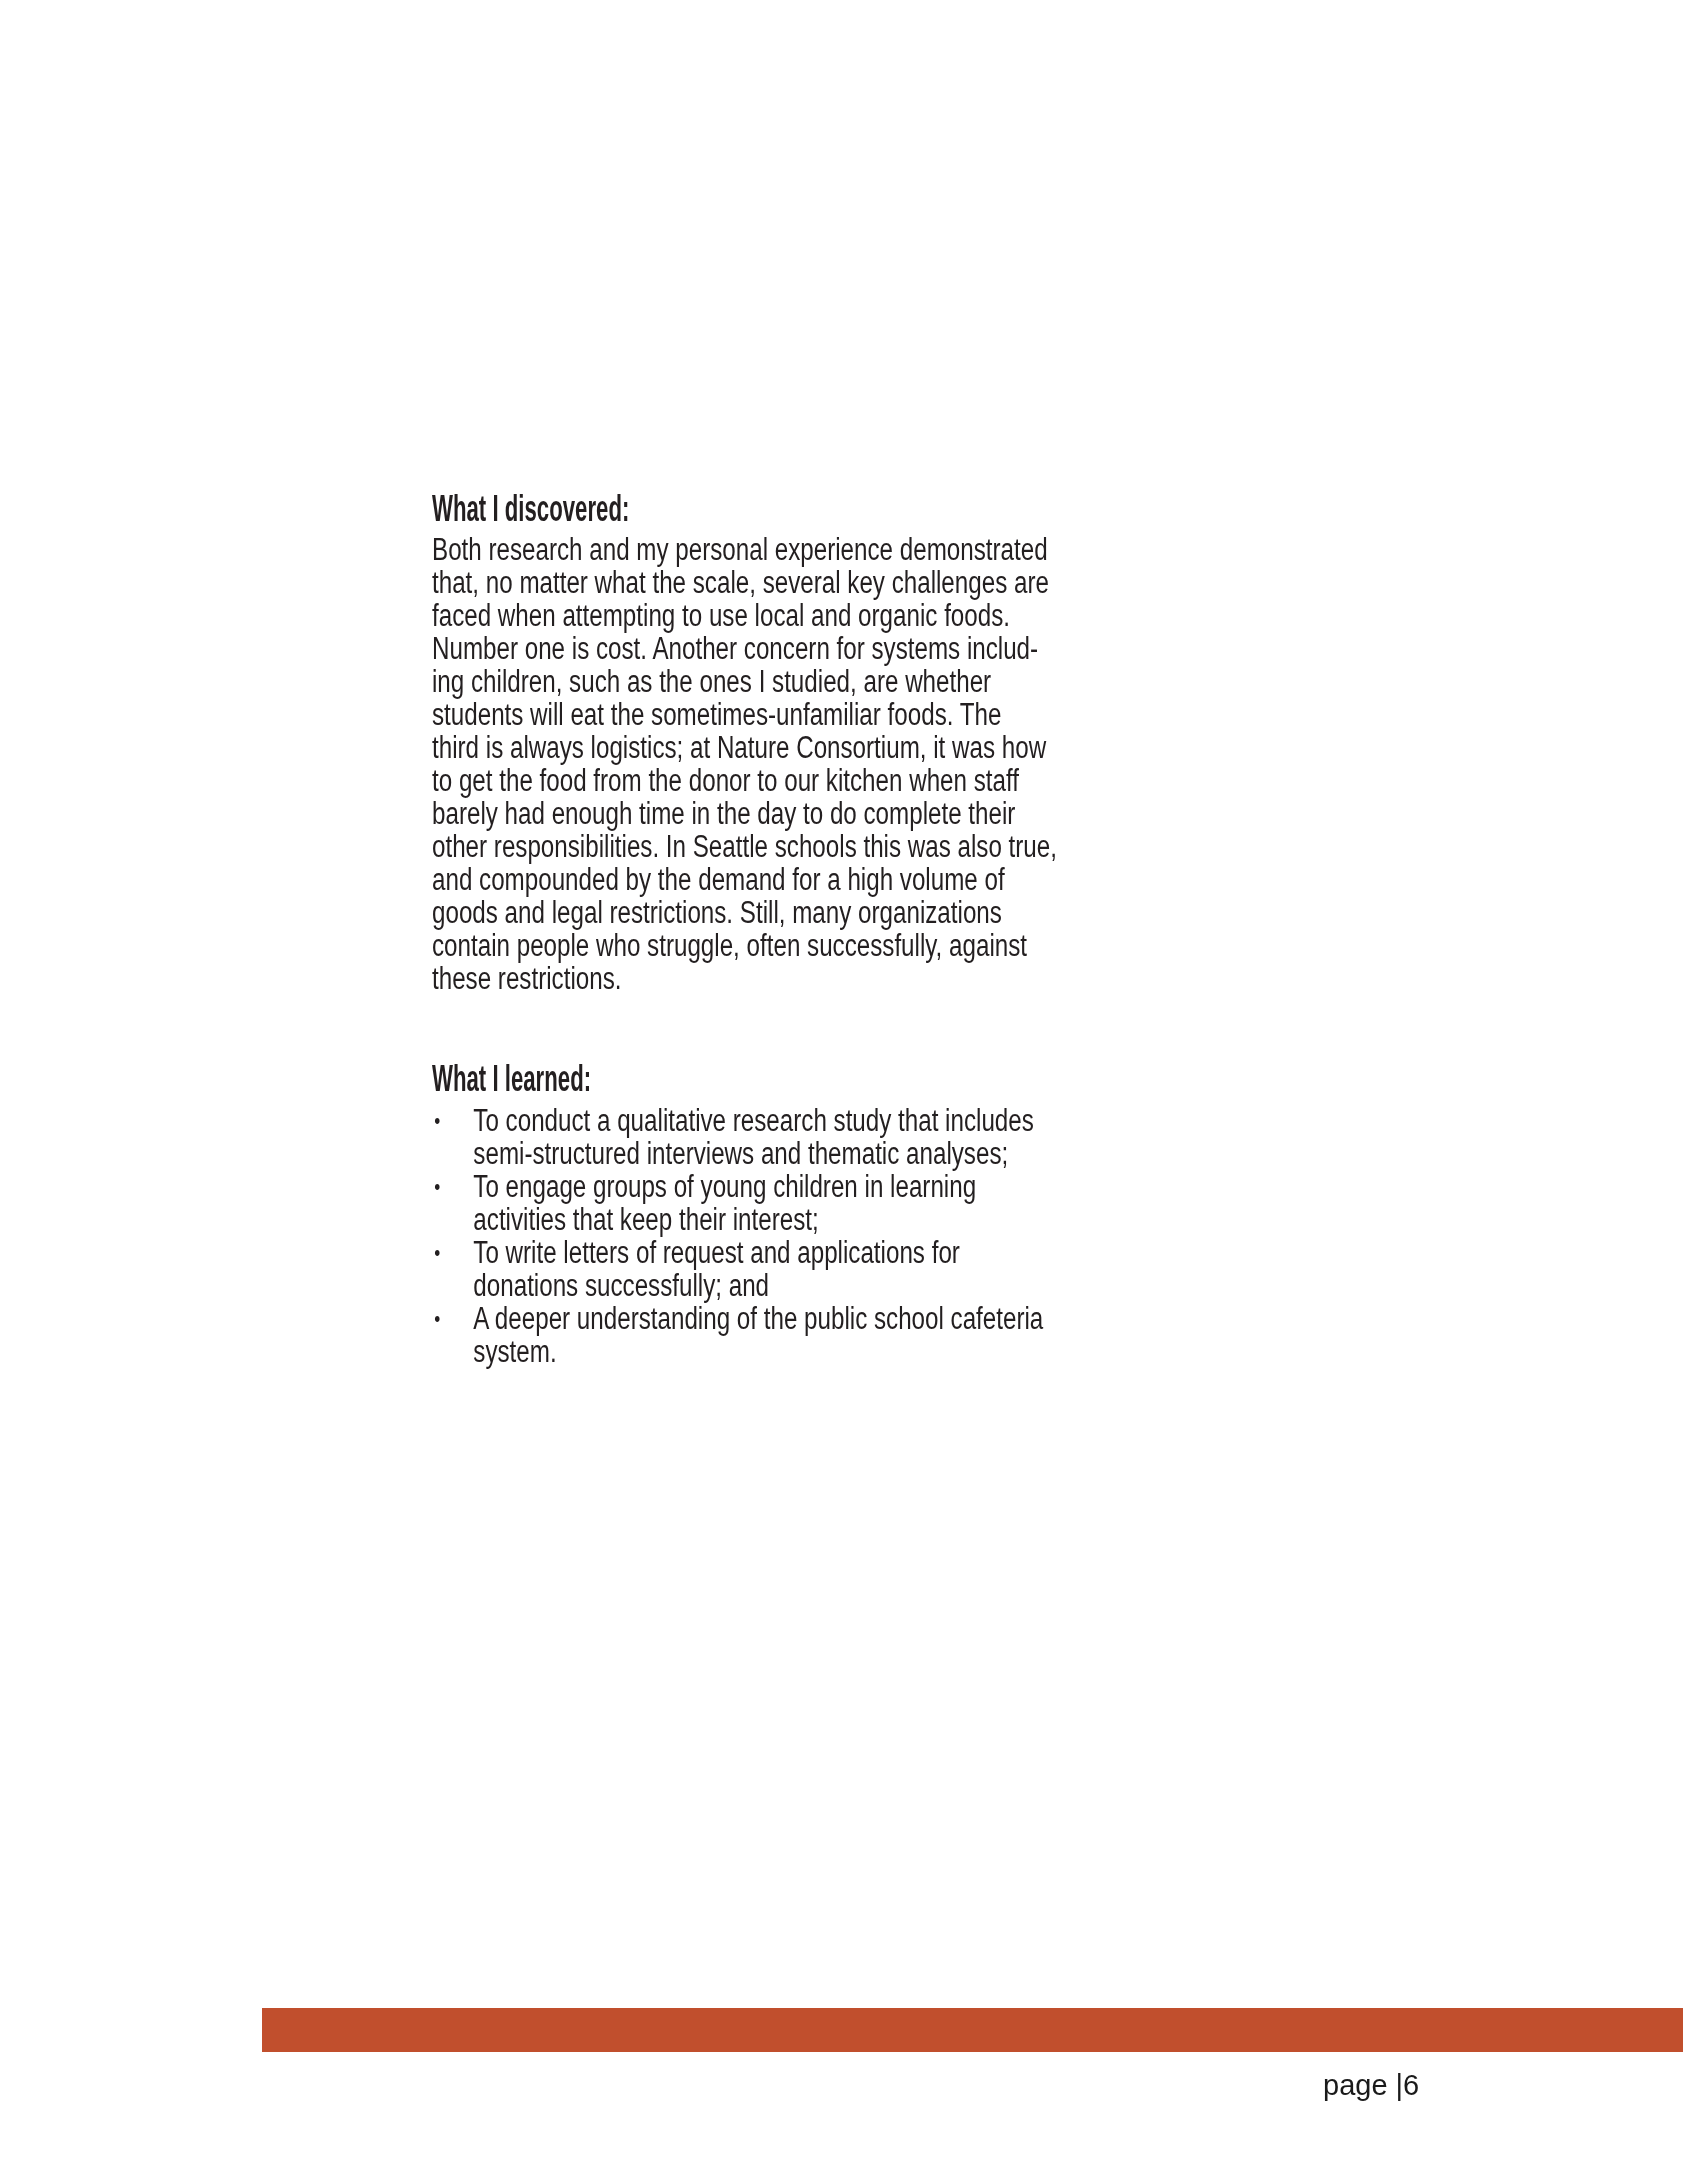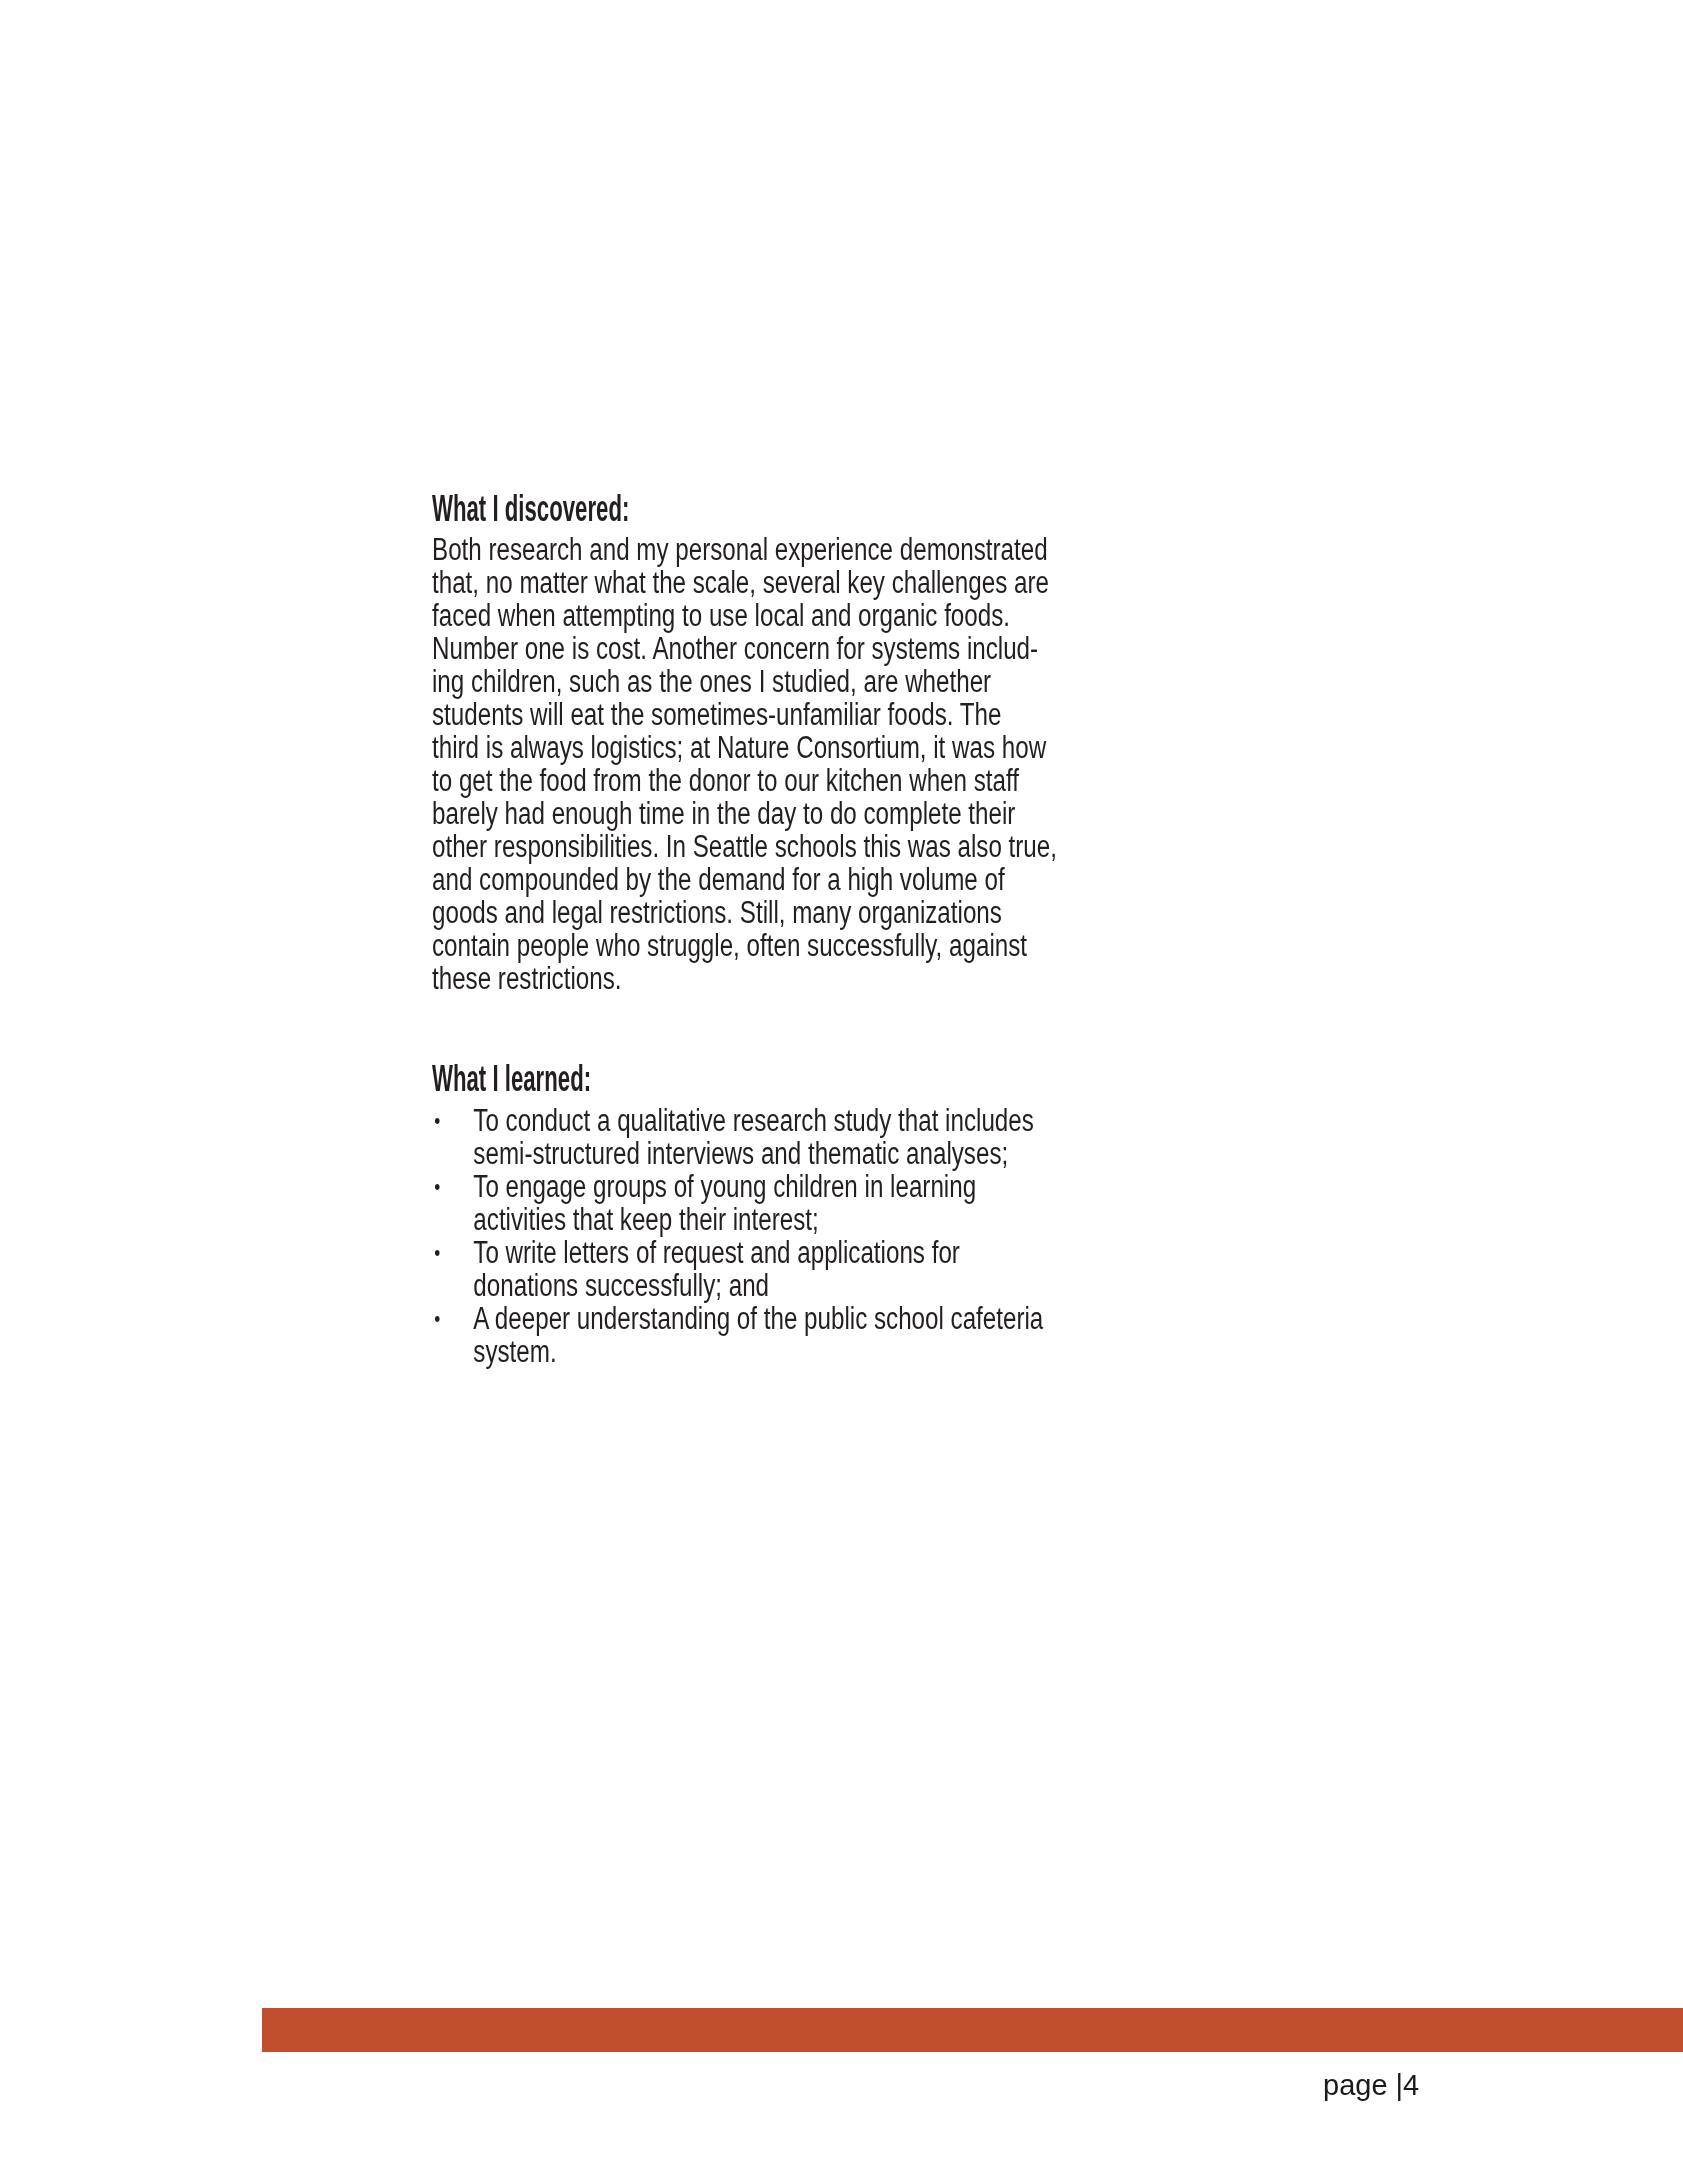--- a/index.html
+++ b/index.html
@@ -131,16 +131,16 @@
     </li>
     <li>
       <span class="bullet">•</span>
       <span class="bullet-text">A deeper understanding of the public school cafeteria
 system.</span>
     </li>
   </ul>
 
   <div class="footer-bar"></div>
 
-  <div class="page-label">page |4</div>
+  <div class="page-label">page |6</div>
 
 </div>
 
 
 </body></html>

